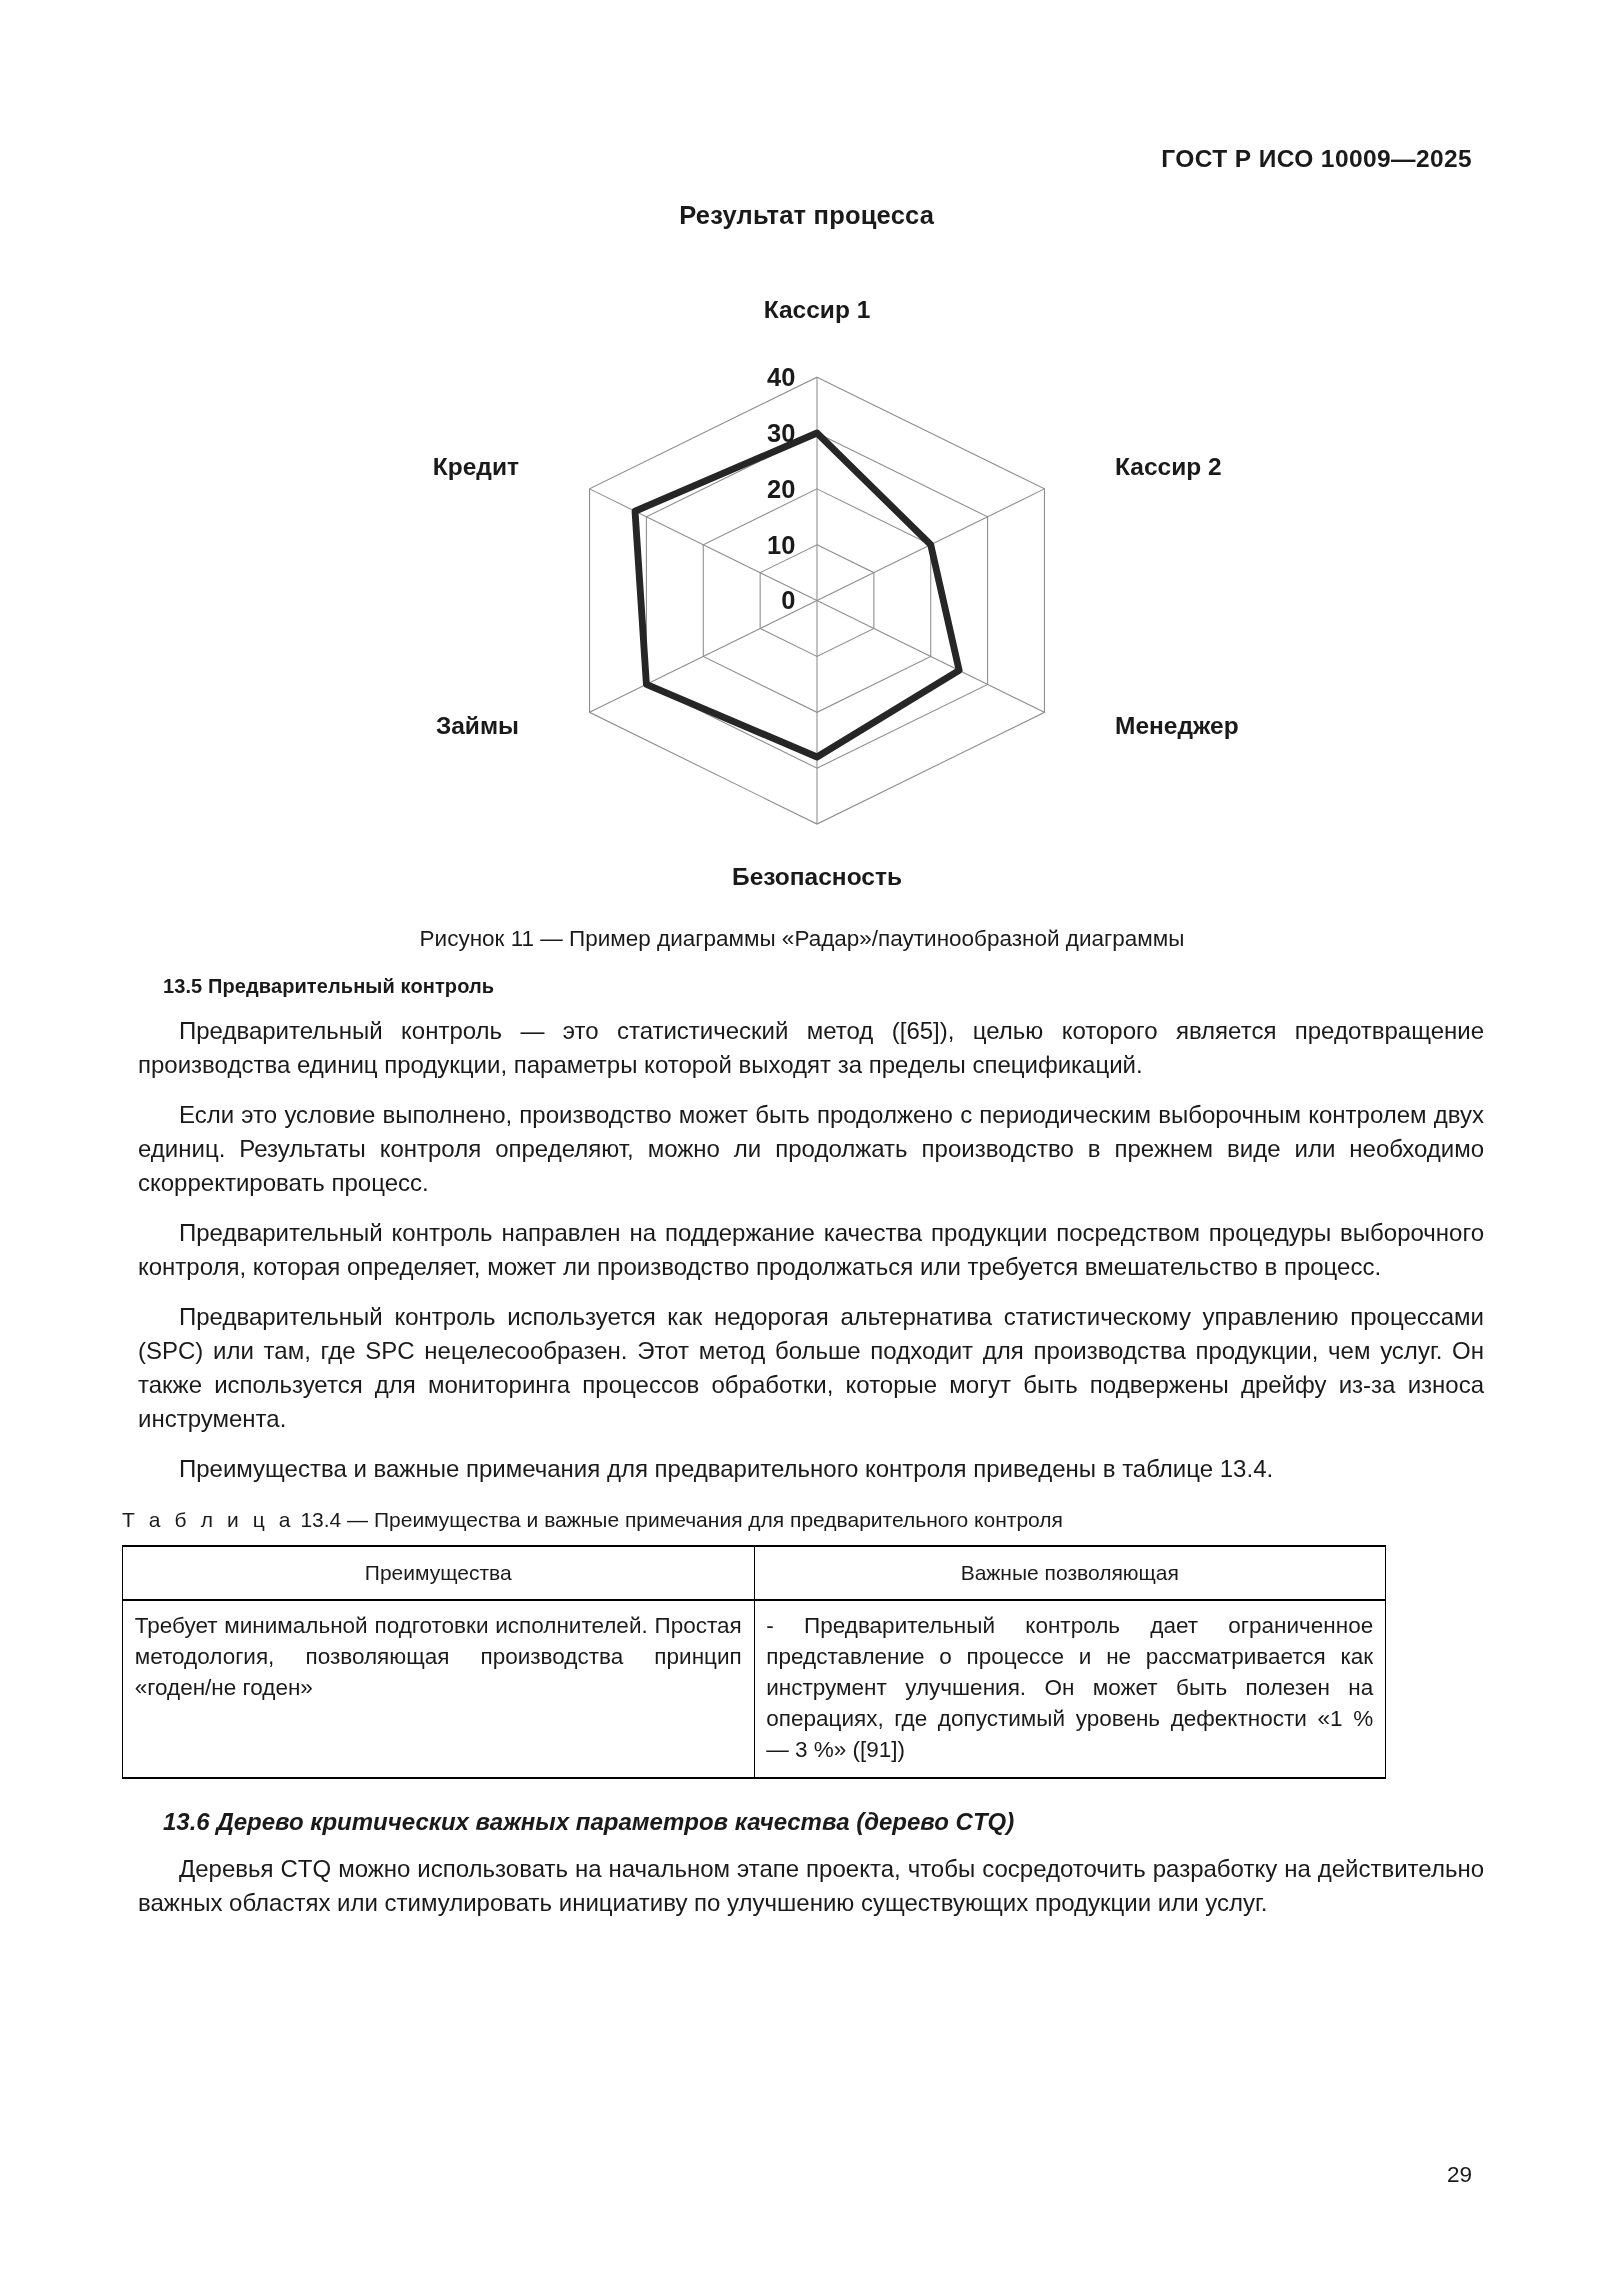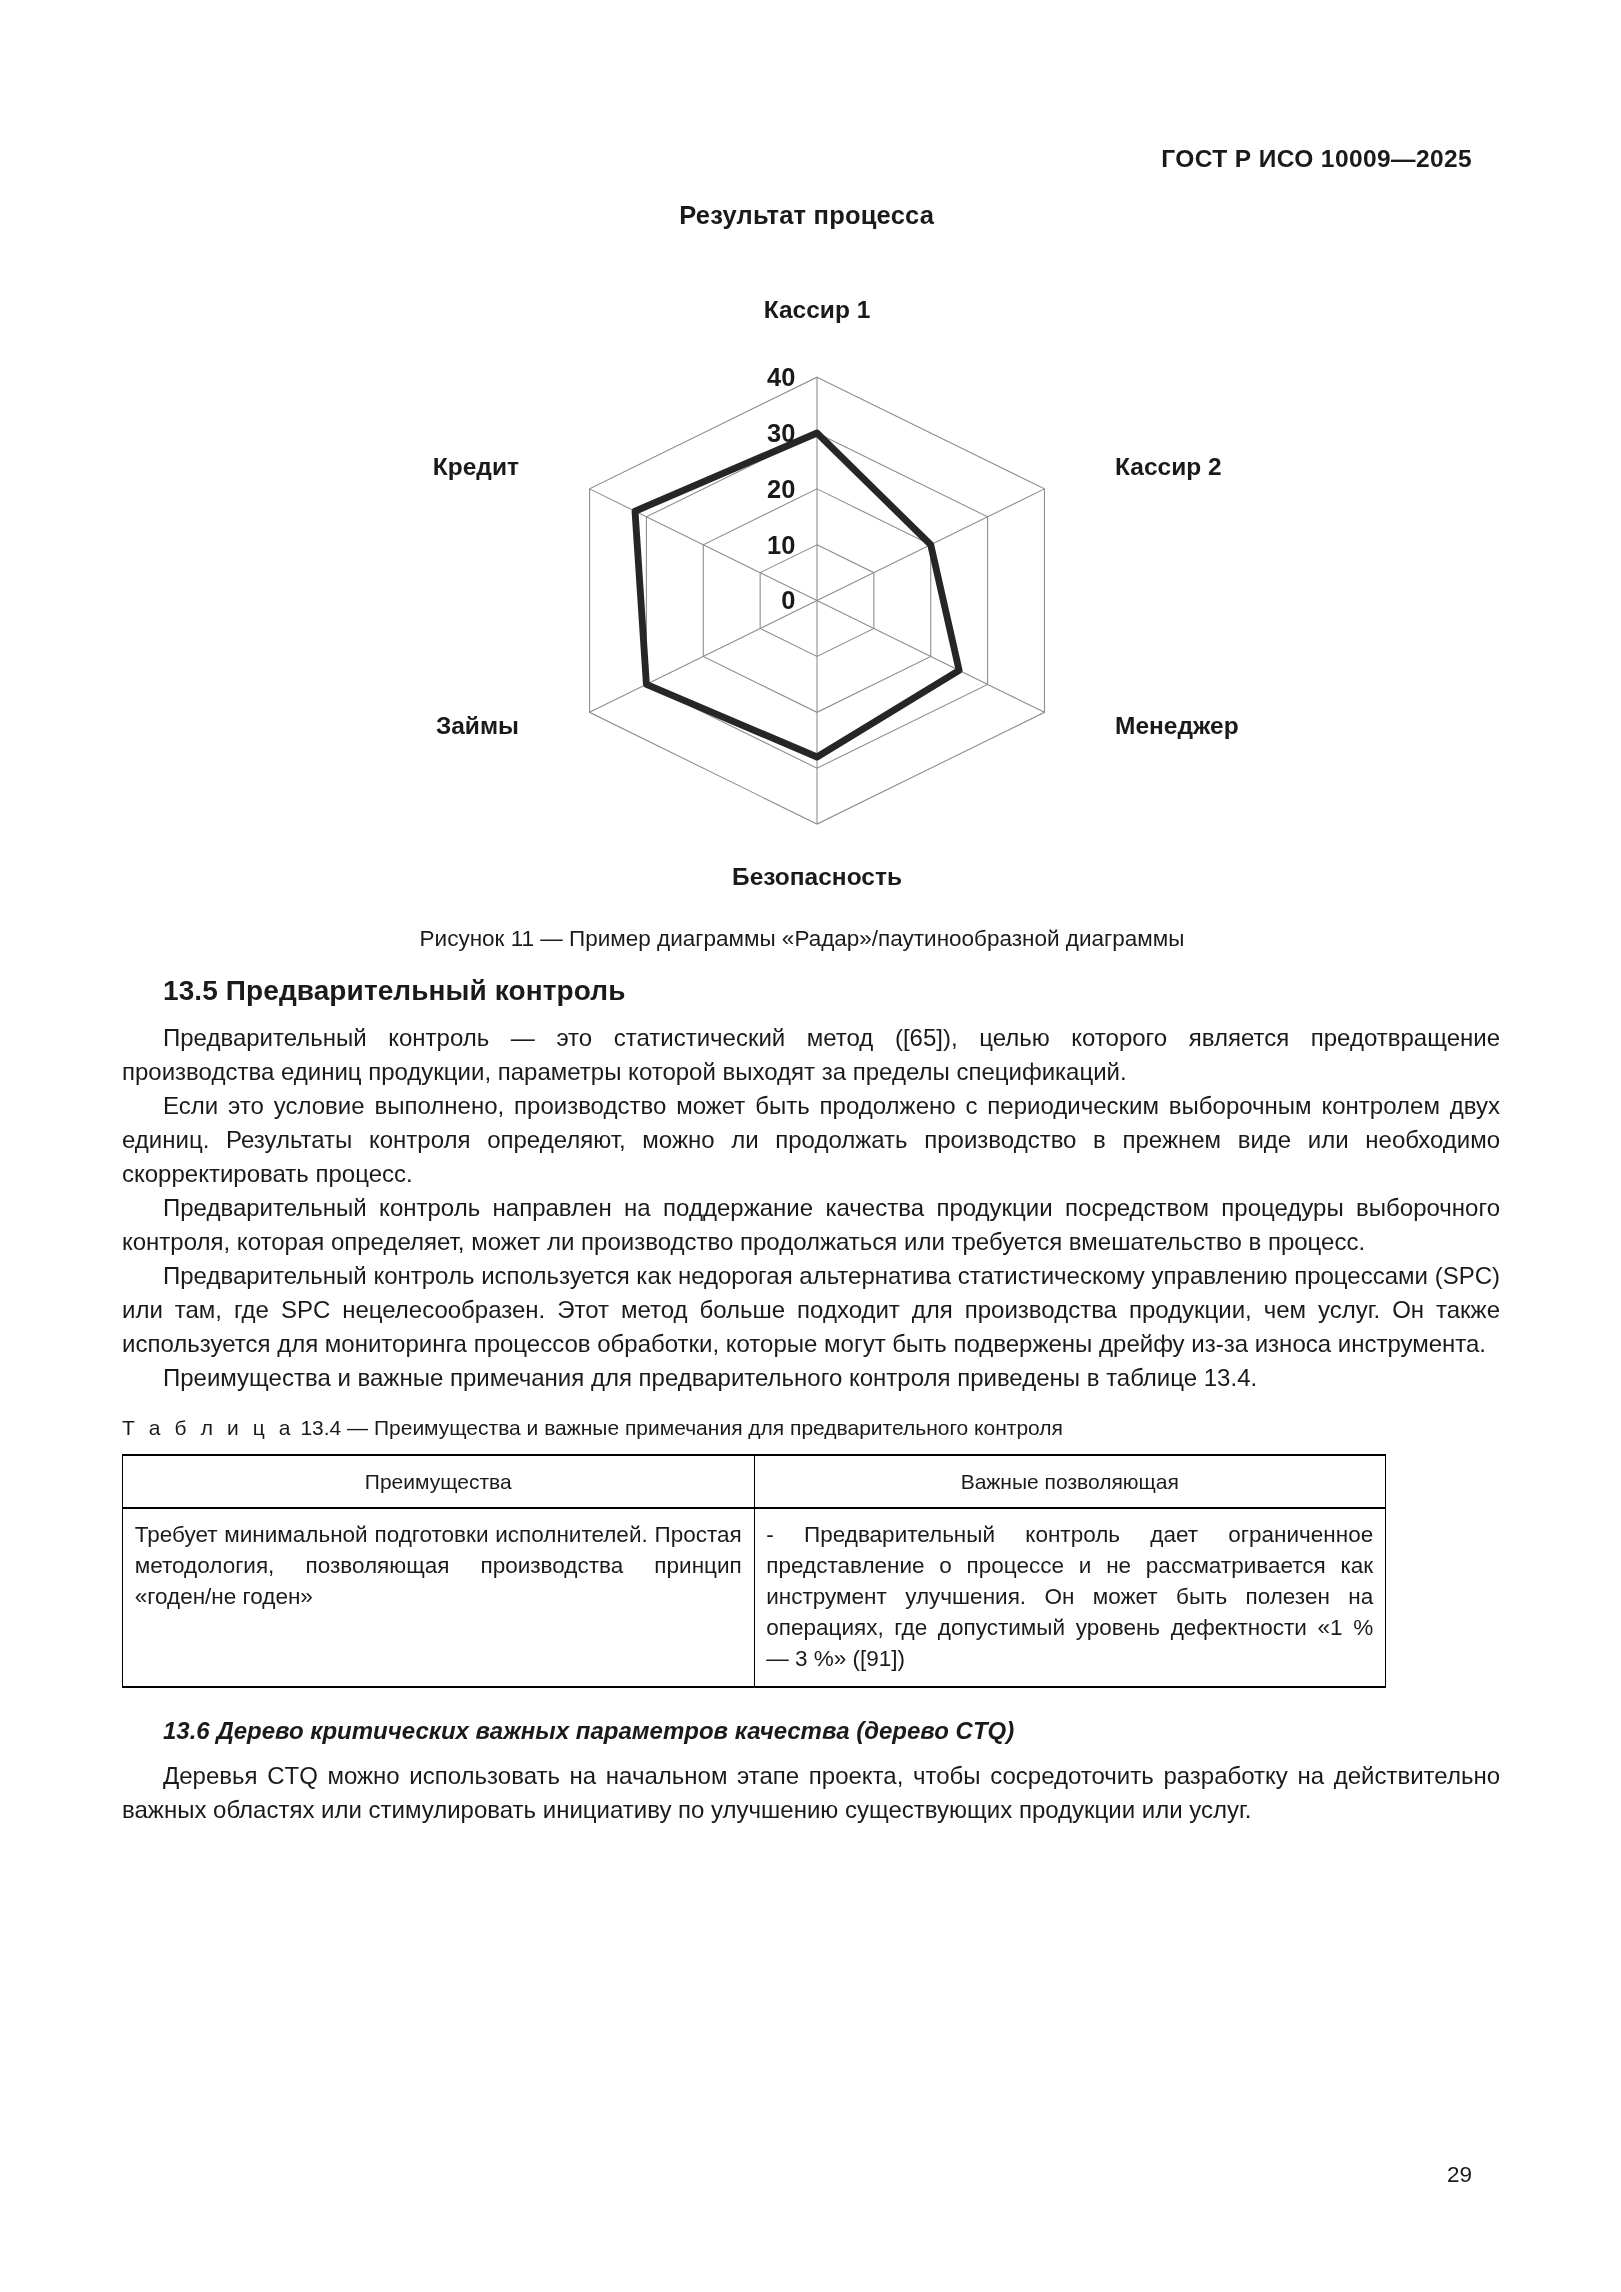--- a/index.html
+++ b/index.html
@@ -50,30 +50,30 @@
     margin-left:-29px;
   }
   
   .content {
     position:absolute;
     top:975px;
     left:122px;
     width:1378px;
   }
   h3.sec-head {
-    font-size:28px;
+    font-size:20px;
     font-weight:bold;
     margin:0 0 13.7px 0;
     padding-left:41px;
     letter-spacing:0.1px;
   }
   p.body {
     font-size:24px;
     line-height:34px;
-    margin:0;
+    margin:16px;
     text-align:justify;
     text-indent:41px;
     hyphens:manual;
   }
   p.body + p.body { margin-top:0; }
   .table-caption {
     font-size:21px;
     margin:21.6px 0 13.7px 0;
   }
   .table-caption .sp {

